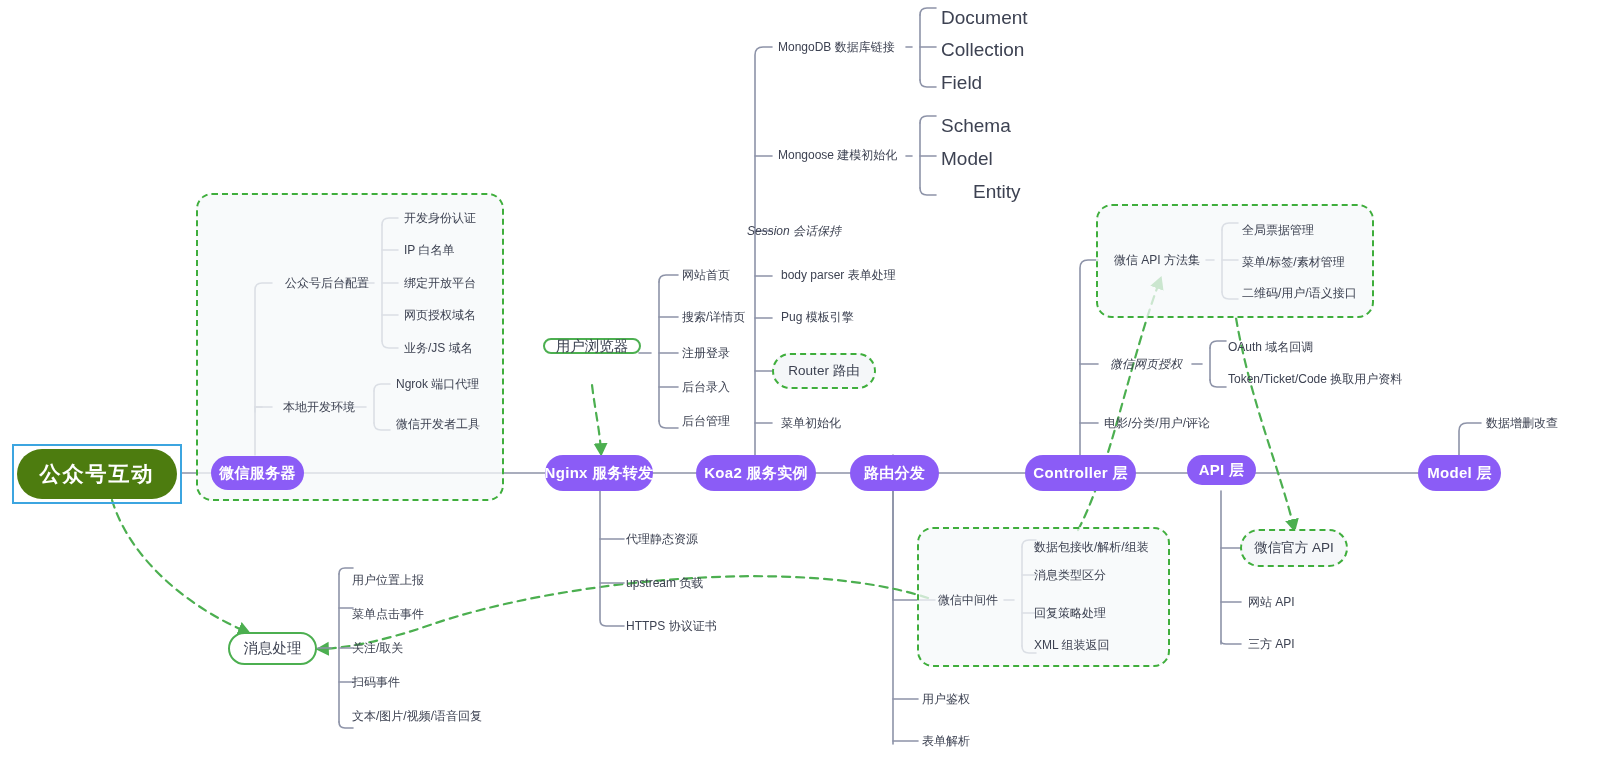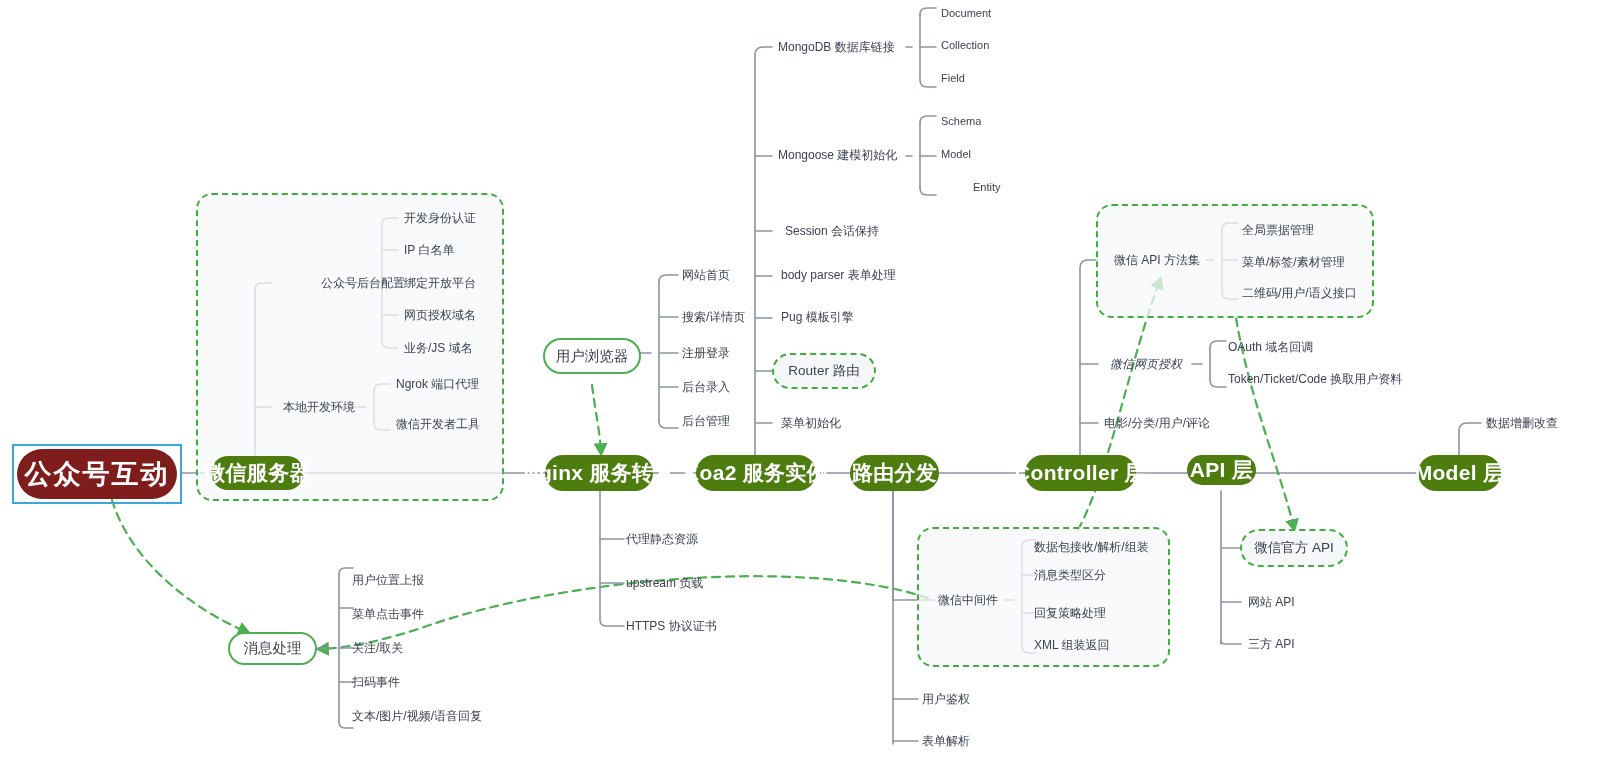--- a/index.html
+++ b/index.html
@@ -3,38 +3,38 @@
 <meta charset="utf-8">
 <style>
   html,body{margin:0;padding:0;background:#fff;}
   body{font-family:"Liberation Sans","DejaVu Sans",sans-serif;}
   #canvas{position:relative;width:1597px;height:777px;overflow:hidden;background:#ffffff;}
   #edges{position:absolute;left:0;top:0;width:1597px;height:777px;pointer-events:none;}
 
   
   .pill{
     position:absolute;
-    background:#4d7c0f;
+    background:#8b5cf6;
     color:#ffffff;
     border-radius:999px;
     display:flex;align-items:center;justify-content:center;
-    font-size:21px;font-weight:bold;
+    font-size:15px;font-weight:bold;
     letter-spacing:.3px;
     white-space:nowrap;
     box-sizing:border-box;
     z-index:5;
   }
   
   .root{
     position:absolute;
-    background:#7f1d1d;
+    background:#4d7c0f;
     color:#fff;
     border-radius:36px;
     display:flex;align-items:center;justify-content:center;
-    font-size:27px;font-weight:bold;letter-spacing:2px;
+    font-size:21px;font-weight:bold;letter-spacing:2px;
     z-index:6;
   }
   .root-sel{
     position:absolute;
     border:2px solid #3ca5e0;
     box-sizing:border-box;
     z-index:7;
     background:transparent;
   }
   
@@ -70,21 +70,21 @@
   }
   
   .lbl{
     position:absolute;
     color:#3d4252;
     font-size:12px;
     white-space:nowrap;
     line-height:1;
     z-index:4;
   }
-  .lbl.sm{font-size:11px;}
+  .lbl.sm{font-size:19px;}
 </style>
 </head>
 <body>
 
 <div id="canvas">
 
   <div class="dbox" style="left:196px;top:193px;width:308px;height:308px;"></div>
   <div class="dbox" style="left:1096px;top:204px;width:278px;height:114px;"></div>
   <div class="dbox" style="left:917px;top:527px;width:253px;height:140px;"></div>
 
@@ -205,27 +205,27 @@
   <div class="root" style="left:17px;top:449px;width:160px;height:50px;">公众号互动</div>
 
   <div class="pill" style="left:211px;top:456px;width:93px;height:34px;">微信服务器</div>
   <div class="pill" style="left:545px;top:455px;width:108px;height:36px;">Nginx 服务转发</div>
   <div class="pill" style="left:696px;top:455px;width:120px;height:36px;">Koa2 服务实例</div>
   <div class="pill" style="left:850px;top:455px;width:89px;height:36px;">路由分发</div>
   <div class="pill" style="left:1025px;top:455px;width:111px;height:36px;">Controller 层</div>
   <div class="pill" style="left:1187px;top:455px;width:69px;height:30px;">API 层</div>
   <div class="pill" style="left:1418px;top:455px;width:83px;height:36px;">Model 层</div>
 
-  <div class="gpill" style="left:543px;top:338px;width:98px;height:36px;">用户浏览器</div>
+  <div class="gpill" style="left:543px;top:338px;width:98px;height:16px;">用户浏览器</div>
   <div class="gpill" style="left:228px;top:632px;width:89px;height:33px;">消息处理</div>
 
   <div class="dpill" style="left:772px;top:353px;width:104px;height:36px;">Router 路由</div>
   <div class="dpill" style="left:1240px;top:529px;width:108px;height:38px;">微信官方 API</div>
 
-  <div class="lbl" style="left:285px;top:277px;margin-left:36px;">公众号后台配置</div>
+  <div class="lbl" style="left:285px;top:277px;">公众号后台配置</div>
   <div class="lbl" style="left:404px;top:212px;">开发身份认证</div>
   <div class="lbl" style="left:404px;top:244px;">IP 白名单</div>
   <div class="lbl" style="left:404px;top:277px;">绑定开放平台</div>
   <div class="lbl" style="left:404px;top:309px;">网页授权域名</div>
   <div class="lbl" style="left:404px;top:342px;">业务/JS 域名</div>
 
   <div class="lbl" style="left:283px;top:401px;">本地开发环境</div>
   <div class="lbl" style="left:396px;top:378px;">Ngrok 端口代理</div>
   <div class="lbl" style="left:396px;top:418px;">微信开发者工具</div>
 
@@ -267,21 +267,21 @@
   <div class="lbl" style="left:778px;top:41px;">MongoDB 数据库链接</div>
   <div class="lbl sm" style="left:941px;top:8px;">Document</div>
   <div class="lbl sm" style="left:941px;top:40px;">Collection</div>
   <div class="lbl sm" style="left:941px;top:73px;">Field</div>
 
   <div class="lbl" style="left:778px;top:149px;">Mongoose 建模初始化</div>
   <div class="lbl sm" style="left:941px;top:116px;">Schema</div>
   <div class="lbl sm" style="left:941px;top:149px;">Model</div>
   <div class="lbl sm" style="left:941px;top:182px;margin-left:32px;">Entity</div>
 
-  <div class="lbl" style="left:785px;top:225px;">Session 会话保持</div>
+  <div class="lbl" style="left:747px;top:225px;font-style:italic;">Session 会话保持</div>
   <div class="lbl" style="left:781px;top:269px;">body parser 表单处理</div>
   <div class="lbl" style="left:781px;top:311px;">Pug 模板引擎</div>
   <div class="lbl" style="left:781px;top:417px;">菜单初始化</div>
 
   <div class="lbl" style="left:938px;top:594px;">微信中间件</div>
   <div class="lbl" style="left:1034px;top:541px;">数据包接收/解析/组装</div>
   <div class="lbl" style="left:1034px;top:569px;">消息类型区分</div>
   <div class="lbl" style="left:1034px;top:607px;">回复策略处理</div>
   <div class="lbl" style="left:1034px;top:639px;">XML 组装返回</div>
   <div class="lbl" style="left:922px;top:693px;">用户鉴权</div>

